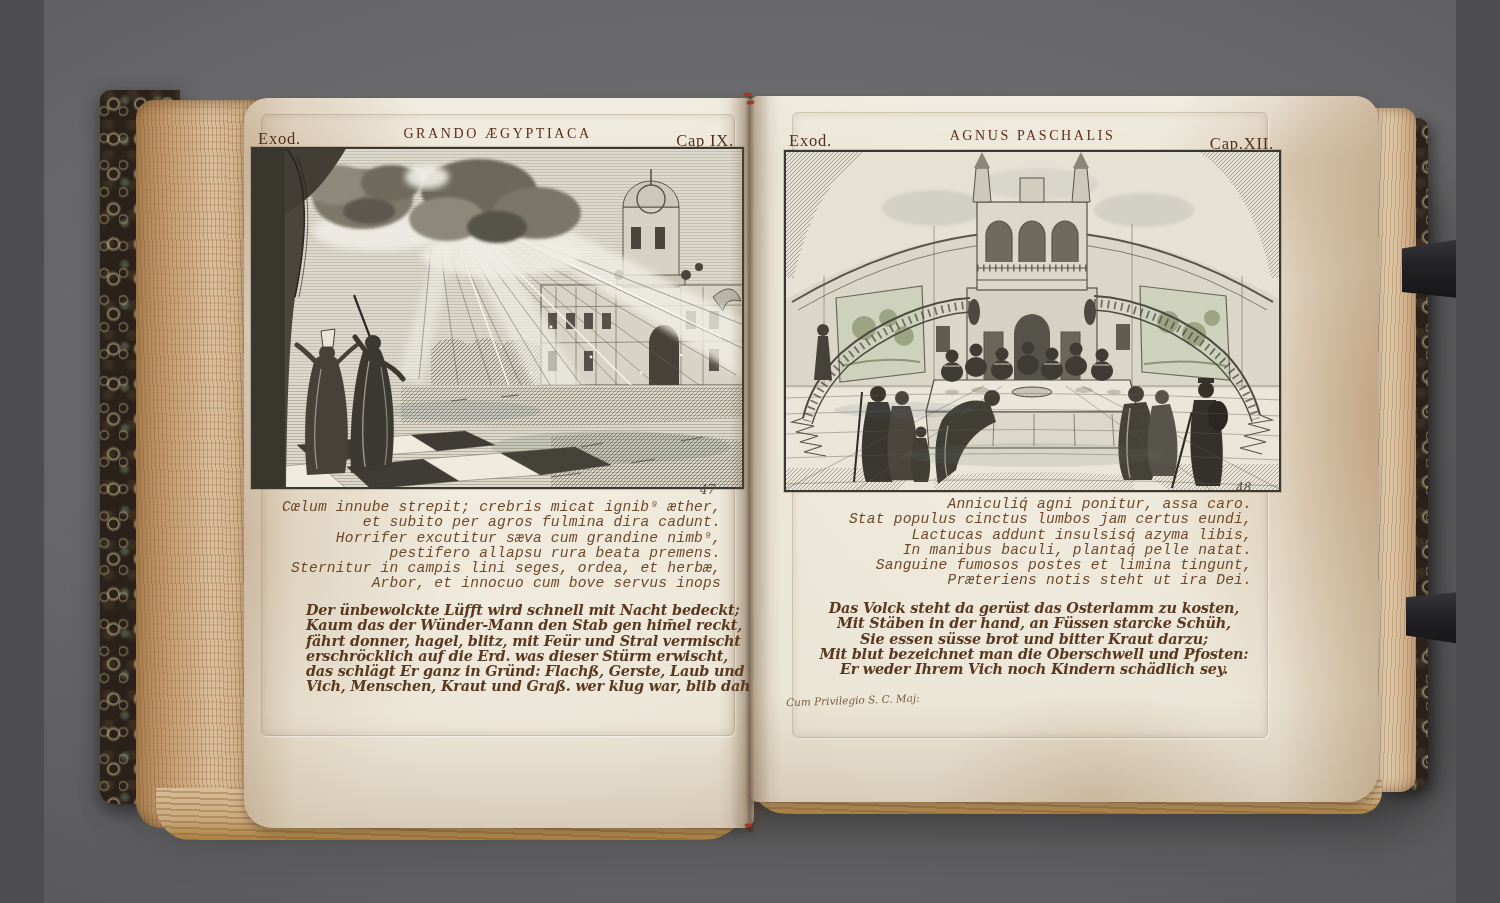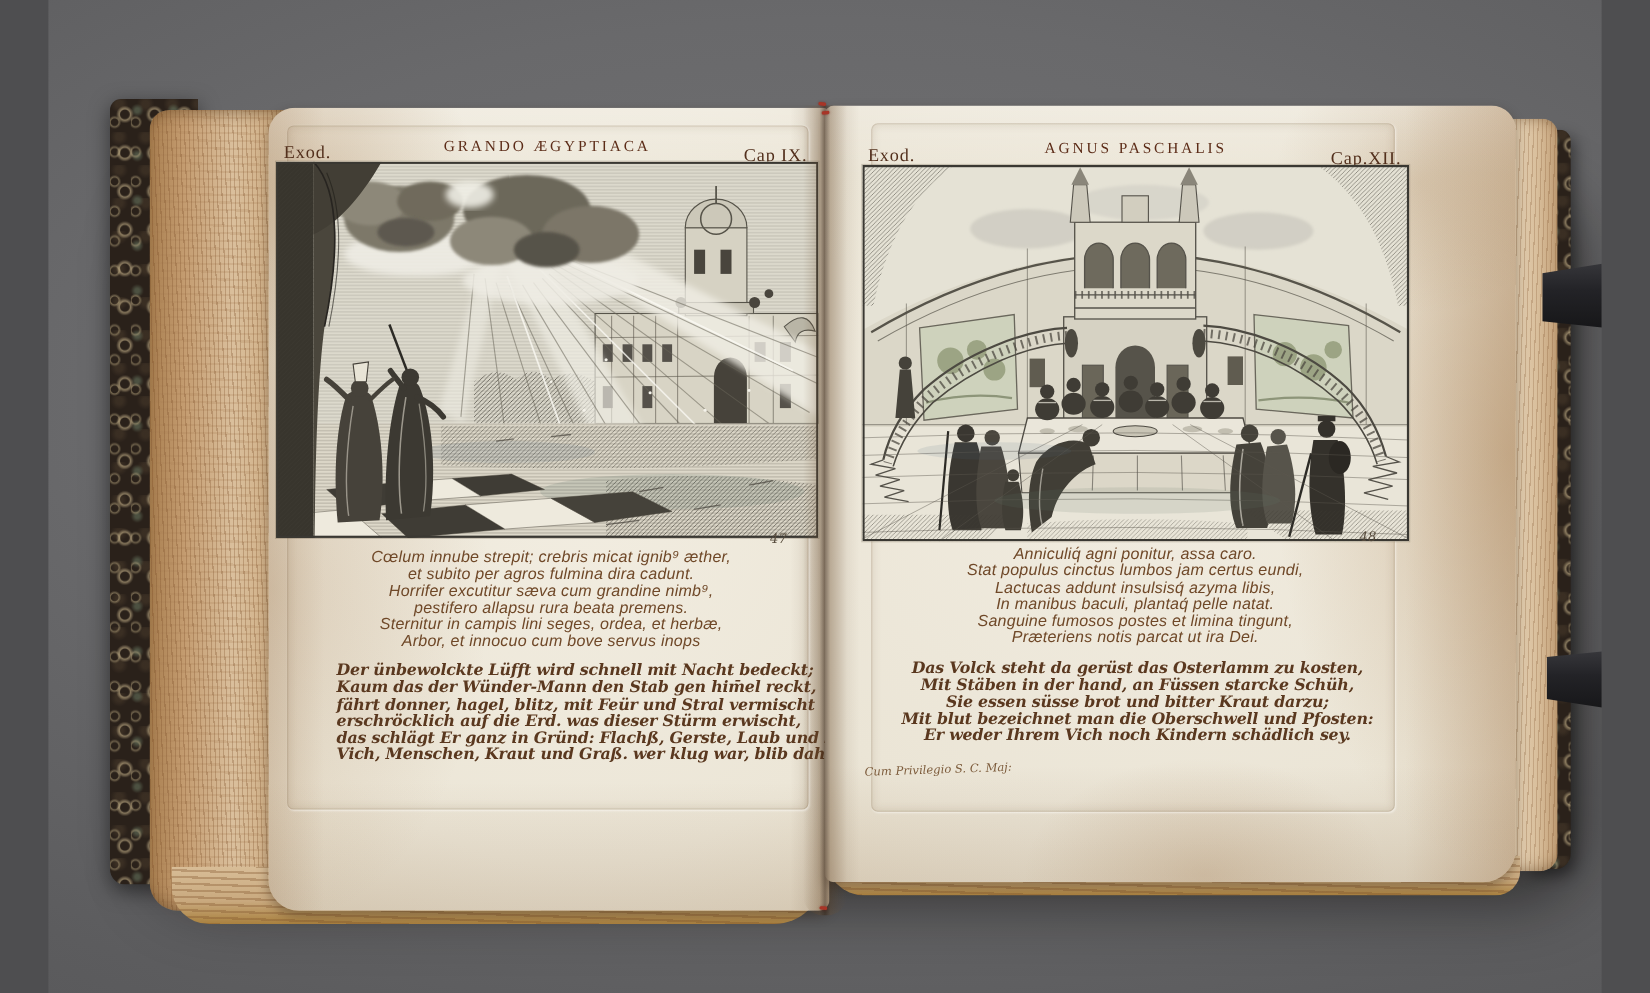--- a/index.html
+++ b/index.html
@@ -65,22 +65,22 @@
   .strap{background:linear-gradient(180deg,#3a3a3e 0%,#232327 45%,#161618 100%);
     box-shadow:2px 3px 6px rgba(0,0,0,.5);}
   .strap-top{left:1358px;top:234px;width:104px;height:66px;
     clip-path:polygon(0% 22%, 86% 0%, 100% 42%, 74% 100%, 0% 88%);}
   .strap-bottom{left:1362px;top:588px;width:98px;height:58px;
     clip-path:polygon(0% 16%, 94% 0%, 100% 62%, 70% 100%, 0% 82%);}
   
   .hdr{font-size:16.5px;color:#53301d;letter-spacing:.8px;}
   .hdr-title{font-size:14px;color:#5c2c18;letter-spacing:2.6px;text-align:center;}
   .verse div{white-space:nowrap;}
-  .latin{font-family:Liberation Sans, sans-serif;font-style:italic;font-size:14.6px;line-height:15.3px;
-    color:#6f4828;text-align:center;letter-spacing:.2px;}
+  .latin{font-family:Liberation Mono, monospace;font-style:italic;font-size:14.6px;line-height:15.3px;
+    color:#6f4828;text-align:right;letter-spacing:.2px;}
   .german{font-family:"DejaVu Serif", serif;font-style:italic;font-weight:700;font-size:14.4px;
     line-height:15.3px;color:#5a381f;letter-spacing:-.2px;}
   .pagenum{font-family:"DejaVu Serif", serif;font-style:italic;font-size:12px;color:#574c3d;}
   .privilege{font-family:"DejaVu Serif", serif;font-style:italic;font-size:10.5px;color:#7d5c3c;transform:rotate(-2deg);}
   .engraving{background:#e9e5d9;box-shadow:0 0 0 1px rgba(90,80,60,.25);}
   svg{display:block;}
 </style>
 </head>
 <body>
 
@@ -462,21 +462,21 @@
   </div>
 
   <div class="abs pagenum" style="left:1192px;top:481px;">48</div>
 
   <div class="abs verse latin" style="left:768px;top:497px;width:440px;">
     <div>Anniculiq́ agni ponitur, assa caro.</div>
     <div>Stat populus cinctus lumbos jam certus eundi,</div>
     <div>Lactucas addunt insulsisq́ azyma libis,</div>
     <div>In manibus baculi, plantaq́ pelle natat.</div>
     <div>Sanguine fumosos postes et limina tingunt,</div>
-    <div>Præteriens notis parcat ut ira Dei.</div>
+    <div>Præteriens notis steht ut ira Dei.</div>
   </div>
 
   <div class="abs verse german" style="left:755px;top:600px;width:470px;text-align:center;">
     <div>Das Volck steht da gerüst das Osterlamm zu kosten,</div>
     <div>Mit Stäben in der hand, an Füssen starcke Schüh,</div>
     <div>Sie essen süsse brot und bitter Kraut darzu;</div>
     <div>Mit blut bezeichnet man die Oberschwell und Pfosten:</div>
     <div>Er weder Ihrem Vich noch Kindern schädlich sey.</div>
   </div>
 

